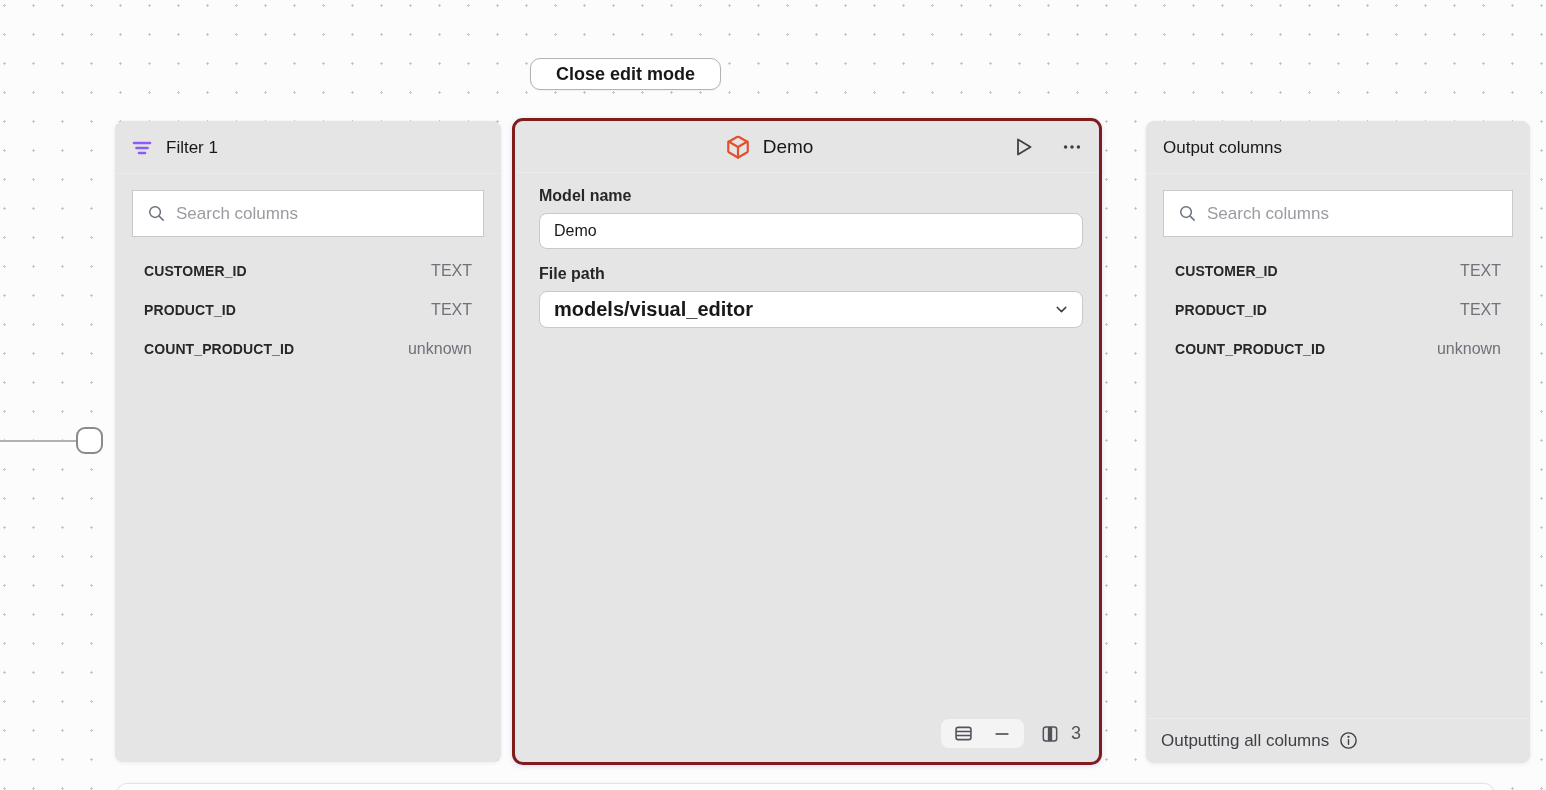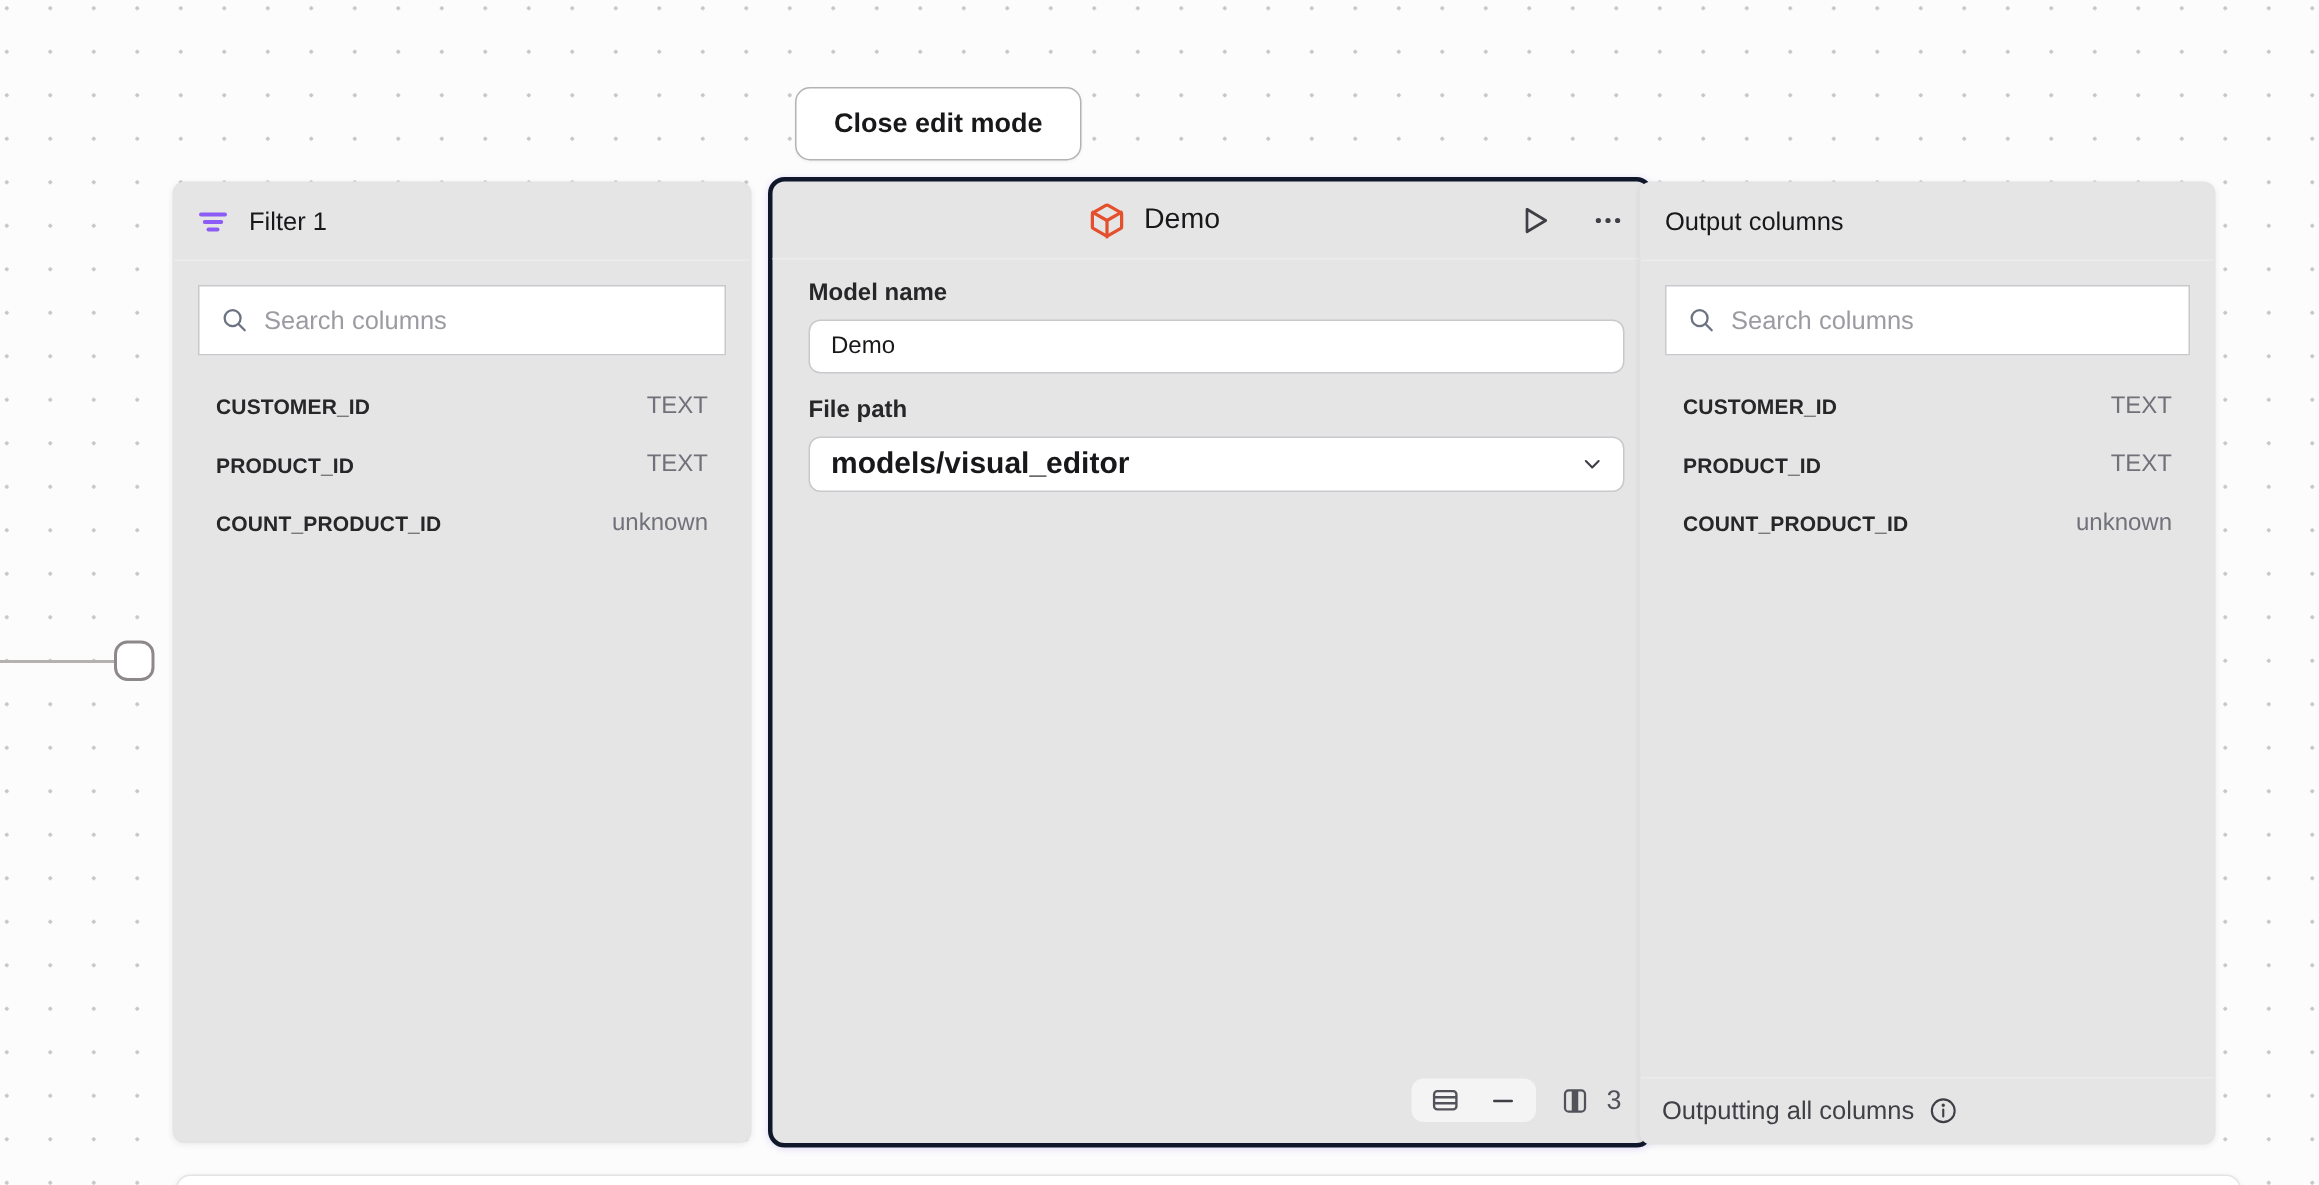--- a/index.html
+++ b/index.html
@@ -22,21 +22,21 @@
     position: absolute; left: 0; top: 440px; width: 78px; height: 2px;
     background: #b6b1b1;
   }
   .edge-handle {
     position: absolute; left: 76px; top: 427px; width: 27px; height: 27px;
     background: #fff; border: 2px solid #8e8989; border-radius: 9px;
   }
 
   
   .close-edit-btn {
-    position: absolute; left: 530px; top: 58px; width: 191px; height: 49px;
+    position: absolute; left: 530px; top: 58px; width: 191px; height: 32px;
     background: #fff; border: 1.5px solid #b3b3b6; border-radius: 10px;
     font-family: "Liberation Sans", sans-serif;
     font-size: 18px; font-weight: 700; color: #18181b;
     display: flex; align-items: center; justify-content: center;
     box-shadow: 0 1px 2px rgba(0,0,0,0.05);
     cursor: pointer;
   }
 
   
   .panel {
@@ -74,21 +74,21 @@
   }
   .col-name { font-size: 14px; color: #27272a; letter-spacing: 0.1px; font-weight: bold; }
   .col-type { font-size: 16px; color: #71717a; }
 
   
   #filter-panel { left: 115px; top: 121px; width: 386px; height: 641px; }
 
   
   #model-panel {
     left: 512px; top: 118px; width: 590px; height: 647px;
-    border: 3px solid #0f172a; border-radius: 11px;
+    border: 3px solid #7f1d1d; border-radius: 11px;
     box-shadow: 0 1px 5px rgba(139,116,241,0.25);
   }
   #model-panel .panel-header { height: 52px; padding: 0 14px; }
   .mp-title-wrap {
     flex: 1; display: flex; align-items: center; justify-content: center; gap: 12px;
     font-size: 19px; color: #18181b;
   }
   .mp-actions { display: flex; align-items: center; gap: 22px; }
   .icon-btn { background: none; border: none; cursor: pointer; display: flex; align-items: center; padding: 2px; }
 
@@ -111,21 +111,21 @@
     gap: 16px; padding: 0 18px 14px 18px;
   }
   .view-toggle {
     display: flex; align-items: center; gap: 14px;
     background: #f4f4f5; border-radius: 8px; height: 29px; padding: 0 10px;
   }
   .count-group { display: flex; align-items: center; gap: 11px; }
   .count-num { font-size: 18px; color: #52525b; }
 
   
-  #output-panel { left: 1093px; top: 121px; width: 384px; height: 642px; }
+  #output-panel { left: 1146px; top: 121px; width: 384px; height: 642px; }
   .op-footer {
     flex: 0 0 auto; border-top: 1px solid #ececee;
     display: flex; align-items: center; gap: 9px;
     padding: 0 14px; height: 44px;
     font-size: 17px; color: #3f3f46;
   }
 
   
   #bottom-panel {
     position: absolute; left: 117px; top: 783px; width: 1377px; height: 40px;

